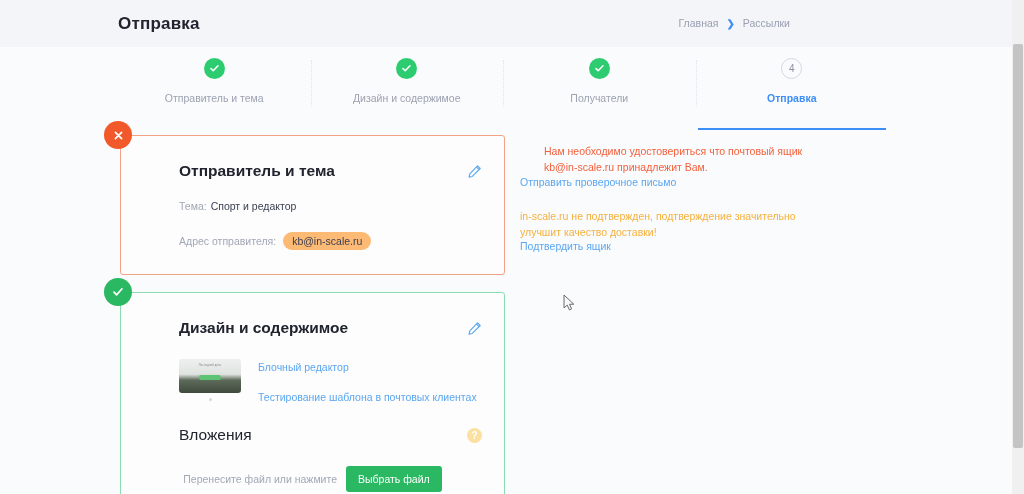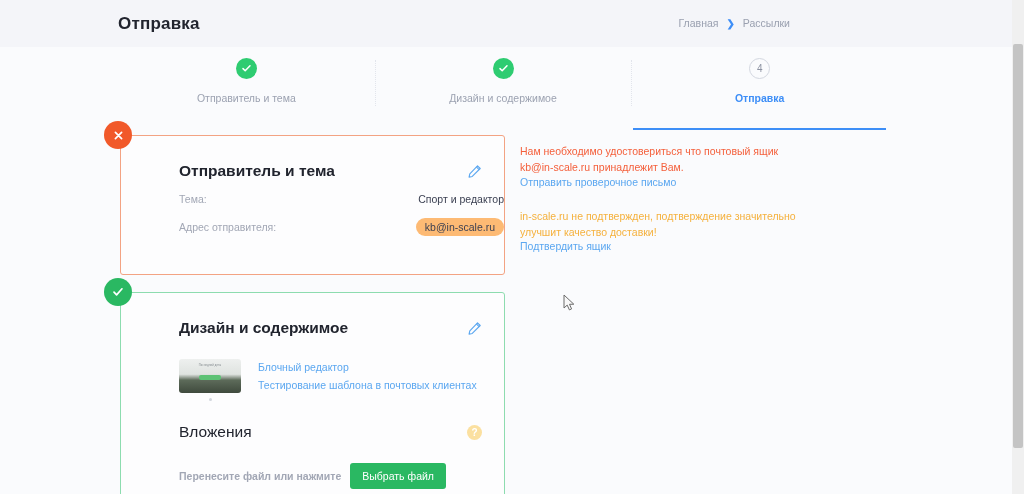--- a/index.html
+++ b/index.html
@@ -157,25 +157,24 @@
   }
   .card-title {
     font-size: 15.5px;
     font-weight: bold;
     color: #21242e;
   }
   .pencil-icon { cursor: pointer; line-height: 0; }
 
   .field-row {
     padding-left: 58px;
-    margin-top: 13px;
-    font-size: 10.5px;
-    display: flex;
-    align-items: center;
-    justify-content: space-between;
+    margin-top: 20px;
+    font-size: 10.5px;
+    display: flex;
+    align-items: center;
   }
   .field-label { color: #a2a7b5; }
   .field-value { color: #3a3f51; margin-left: 4px; }
   .pill {
     margin-left: 7px;
     background: #fdba74;
     color: #3a3f51;
     border-radius: 10px;
     padding: 3px 9px;
     font-size: 10.5px;
@@ -214,21 +213,21 @@
   }
   .thumb-dot {
     margin: 5px auto 0;
     width: 3px; height: 3px;
     border-radius: 50%;
     background: #d3d7de;
   }
   .link-list {
     display: flex;
     flex-direction: column;
-    gap: 4px;
+    gap: 16px;
     padding-top: 1px;
   }
   .link {
     font-size: 10.5px;
     color: #5ba7f0;
     cursor: pointer;
     line-height: 1.35;
   }
 
   .attach-head {
@@ -254,21 +253,21 @@
     justify-content: center;
     cursor: pointer;
   }
   .dropzone {
     margin-top: 22px;
     display: flex;
     align-items: center;
     justify-content: center;
     gap: 9px;
   }
-  .dz-text { font-size: 10.5px; color: #a2a7b5; font-weight: bold; }
+  .dz-text { font-size: 10.5px; color: #a2a7b5; }
   .btn-green {
     background: #2ab862;
     color: #fff;
     border: none;
     border-radius: 3px;
     font-size: 10.5px;
     font-family: inherit;
     padding: 7px 12px;
     cursor: pointer;
   }
@@ -277,21 +276,21 @@
   .notices {
     position: absolute;
     left: 520px; top: 96px;
     width: 290px;
   }
   .notice { margin-bottom: 20px; }
   .notice-text {
     font-size: 10.5px;
     line-height: 1.55;
   }
-  .notice.error .notice-text  { color: #f4603c; }
+  .notice.error .notice-text  { color: #f4603c; margin-left: 24px; }
   .notice.warn  .notice-text  { color: #f5b13d; }
   .notice-link {
     display: block;
     font-size: 10.5px;
     color: #5ba7f0;
     cursor: pointer;
   }
 
   
   .cursor {
@@ -343,20 +342,28 @@
 
     <div class="step">
       <div class="badge-circle done">
         <svg width="11" height="11" viewBox="0 0 11 11">
             <path d="M2 5.6 L4.2 7.8 L9 2.8" fill="none" stroke="#fff" stroke-width="1.5" stroke-linecap="round" stroke-linejoin="round"></path>
           </svg>
       </div>
       <div class="step-label">Дизайн и содержимое</div>
     </div>
 
+    <div class="step">
+      <div class="badge-circle done">
+        <svg width="11" height="11" viewBox="0 0 11 11">
+            <path d="M2 5.6 L4.2 7.8 L9 2.8" fill="none" stroke="#fff" stroke-width="1.5" stroke-linecap="round" stroke-linejoin="round"></path>
+          </svg>
+      </div>
+      <div class="step-label">Получатели</div>
+    </div>
 
     <div class="step active">
       <div class="badge-circle num">4</div>
       <div class="step-label">Отправка</div>
       <div class="step-underline"></div>
     </div>
 
   </div>
 
   <div class="card invalid">

